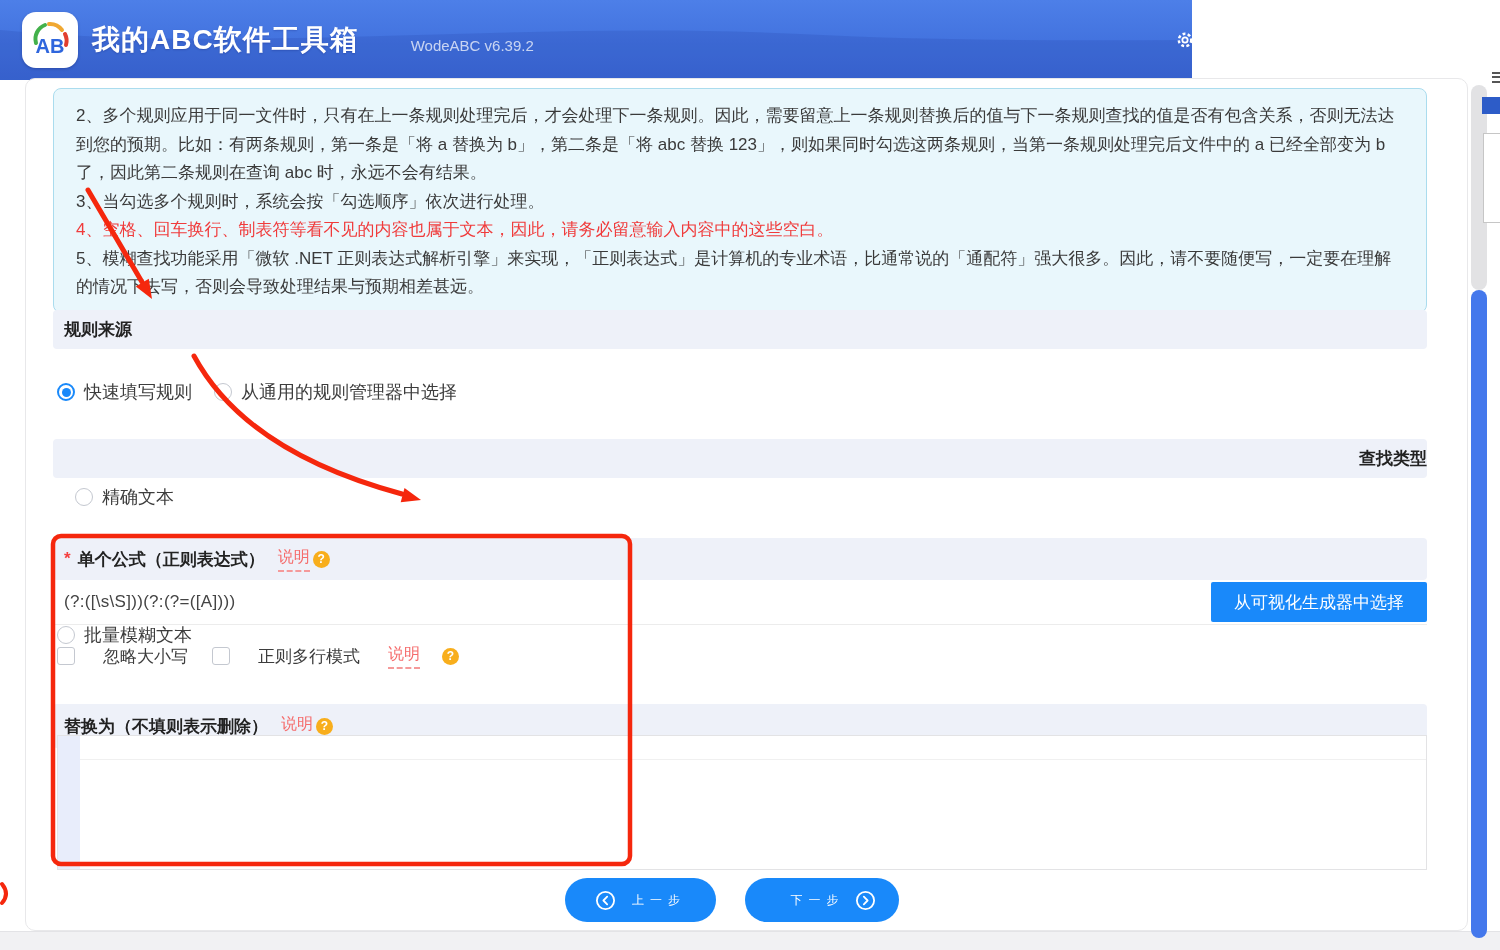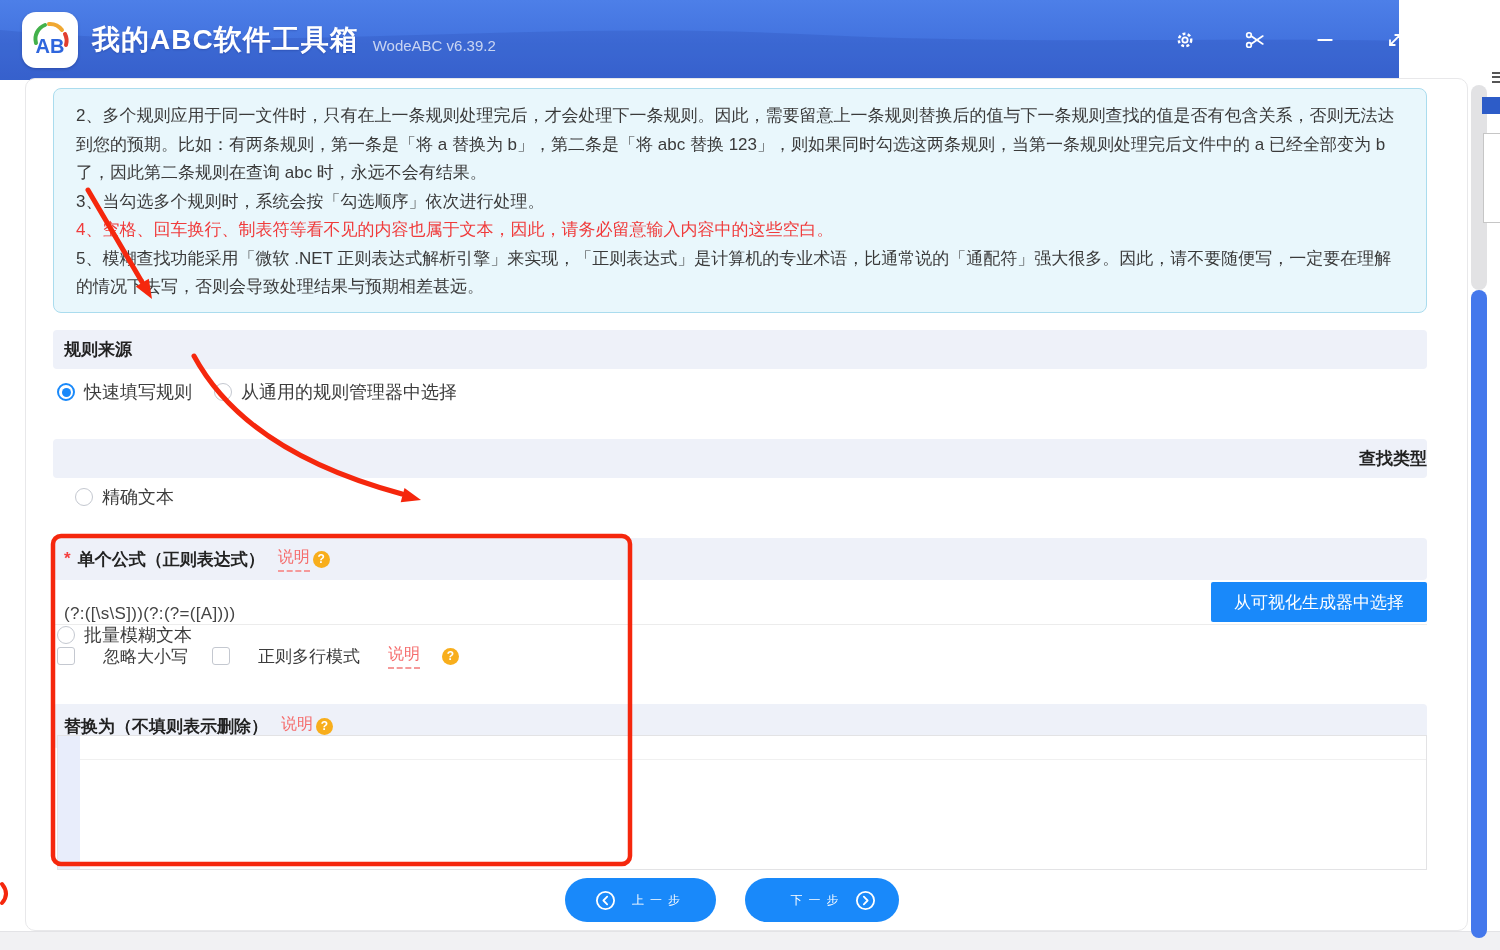--- a/index.html
+++ b/index.html
@@ -1,26 +1,26 @@
 <!DOCTYPE html>
 <html><head>
 <meta charset="utf-8">
 <style>
   * { margin:0; padding:0; box-sizing:border-box; }
   html,body { width:1500px; height:950px; overflow:hidden; }
   body { font-family:"Liberation Sans","DejaVu Sans",sans-serif; background:#ffffff; position:relative; }
   .page { position:absolute; left:0; top:0; width:1500px; height:950px; }
 
   
-  .titlebar { position:absolute; left:0; top:0; width:1399px; height:80px;
+  .titlebar { position:absolute; left:0; top:0; width:1192px; height:80px;
     background:linear-gradient(180deg,#4d7fe8 0%,#4272de 55%,#3c6ad7 100%); overflow:hidden; }
   .titlebar-wave { position:absolute; left:0; top:0; }
   .app-logo { position:absolute; left:22px; top:12px; width:56px; height:56px; background:#ffffff;
     border-radius:14px; box-shadow:0 1px 3px rgba(0,0,60,.25); display:flex; align-items:center; justify-content:center; }
-  .title-group { position:absolute; left:92px; top:0; height:80px; display:flex; align-items:center; }
+  .title-group { position:absolute; left:92px; top:0; height:80px; display:flex; align-items:center;gap:38px; }
   .app-title { color:#ffffff; font-size:28px; font-weight:700; letter-spacing:1px; text-shadow:0 1px 2px rgba(0,0,80,.2); }
   .app-version { color:rgba(255,255,255,.72); font-size:15px; margin-left:14px; margin-top:10px; }
   .win-btn { position:absolute; top:22px; width:36px; height:36px; display:flex; align-items:center;
     justify-content:center; cursor:pointer; }
   .win-btn svg { display:block; }
 
   
   .bottom-strip { position:absolute; left:0; top:931px; width:1500px; height:19px; background:#f1f1f3; border-top:1px solid #e3e3e6; }
   .card { position:absolute; left:25px; top:78px; width:1443px; height:853px; background:#ffffff;
     border:1px solid #e8e8ea; border-radius:10px; }
@@ -45,21 +45,21 @@
   .radio { display:flex; align-items:center; gap:9px; cursor:pointer; font-size:18px; color:#3d3d3d; }
   .rc { width:18px; height:18px; border-radius:50%; border:1.5px solid #c4c8d0; background:#fff; position:relative; flex:0 0 auto; }
   .rc.on { border-color:#1989fa; border-width:2px; }
   .rc.on::after { content:""; position:absolute; left:50%; top:50%; width:9px; height:9px; margin:-4.5px 0 0 -4.5px;
     border-radius:50%; background:#1989fa; }
   .cbx { display:flex; align-items:center; gap:28px; cursor:pointer; font-size:17px; color:#3d3d3d; }
   .cb { width:18px; height:18px; border:1.5px solid #c4c8d0; border-radius:3px; background:#fff; flex:0 0 auto; }
 
   
   .input-row { position:absolute; left:53px; top:580px; width:1374px; height:45px; background:#ffffff;
-    border-bottom:1px solid #ececec; display:flex; align-items:flex-end; }
+    border-bottom:1px solid #ececec; display:flex; align-items:center; }
   .formula-input { padding-left:11px; font-size:17px; color:#444; letter-spacing:.3px; cursor:text; flex:1; }
   .builder-btn { position:absolute; left:1211px; top:582px; width:216px; height:40px; background:#1989fa; color:#fff;
     font-size:17px; border:none; border-radius:2px; display:flex; align-items:center; justify-content:center; cursor:pointer; }
 
   
   .editor { position:absolute; left:57px; top:735px; width:1370px; height:135px; border:1px solid #e3e3e5; background:#fff; cursor:text; }
   .editor .gutter { position:absolute; left:0; top:0; width:22px; height:100%; background:#e8edfb; }
   .editor .first-line { position:absolute; left:22px; top:0; right:0; height:24px; border-bottom:1px solid #f0f0f0; }
 
   
@@ -139,21 +139,21 @@
   <div class="card"></div>
   <div class="bottom-strip"></div>
 
   <div class="notice">
     <p>2、多个规则应用于同一文件时，只有在上一条规则处理完后，才会处理下一条规则。因此，需要留意上一条规则替换后的值与下一条规则查找的值是否有包含关系，否则无法达到您的预期。比如：有两条规则，第一条是「将 a 替换为 b」，第二条是「将 abc 替换 123」，则如果同时勾选这两条规则，当第一条规则处理完后文件中的 a 已经全部变为 b 了，因此第二条规则在查询 abc 时，永远不会有结果。</p>
     <p>3、当勾选多个规则时，系统会按「勾选顺序」依次进行处理。</p>
     <p class="red">4、空格、回车换行、制表符等看不见的内容也属于文本，因此，请务必留意输入内容中的这些空白。</p>
     <p>5、模糊查找功能采用「微软 .NET 正则表达式解析引擎」来实现，「正则表达式」是计算机的专业术语，比通常说的「通配符」强大很多。因此，请不要随便写，一定要在理解的情况下去写，否则会导致处理结果与预期相差甚远。</p>
   </div>
 
-  <div class="band" style="top:330px;">
+  <div class="band" style="top:310px;">
     <span>规则来源</span>
   </div>
   <div class="choice-row" style="top:375px;">
     <div class="radio">
       <span class="rc on"></span>
       <span>快速填写规则</span>
     </div>
     <div class="radio">
       <span class="rc"></span>
       <span>从通用的规则管理器中选择</span>

